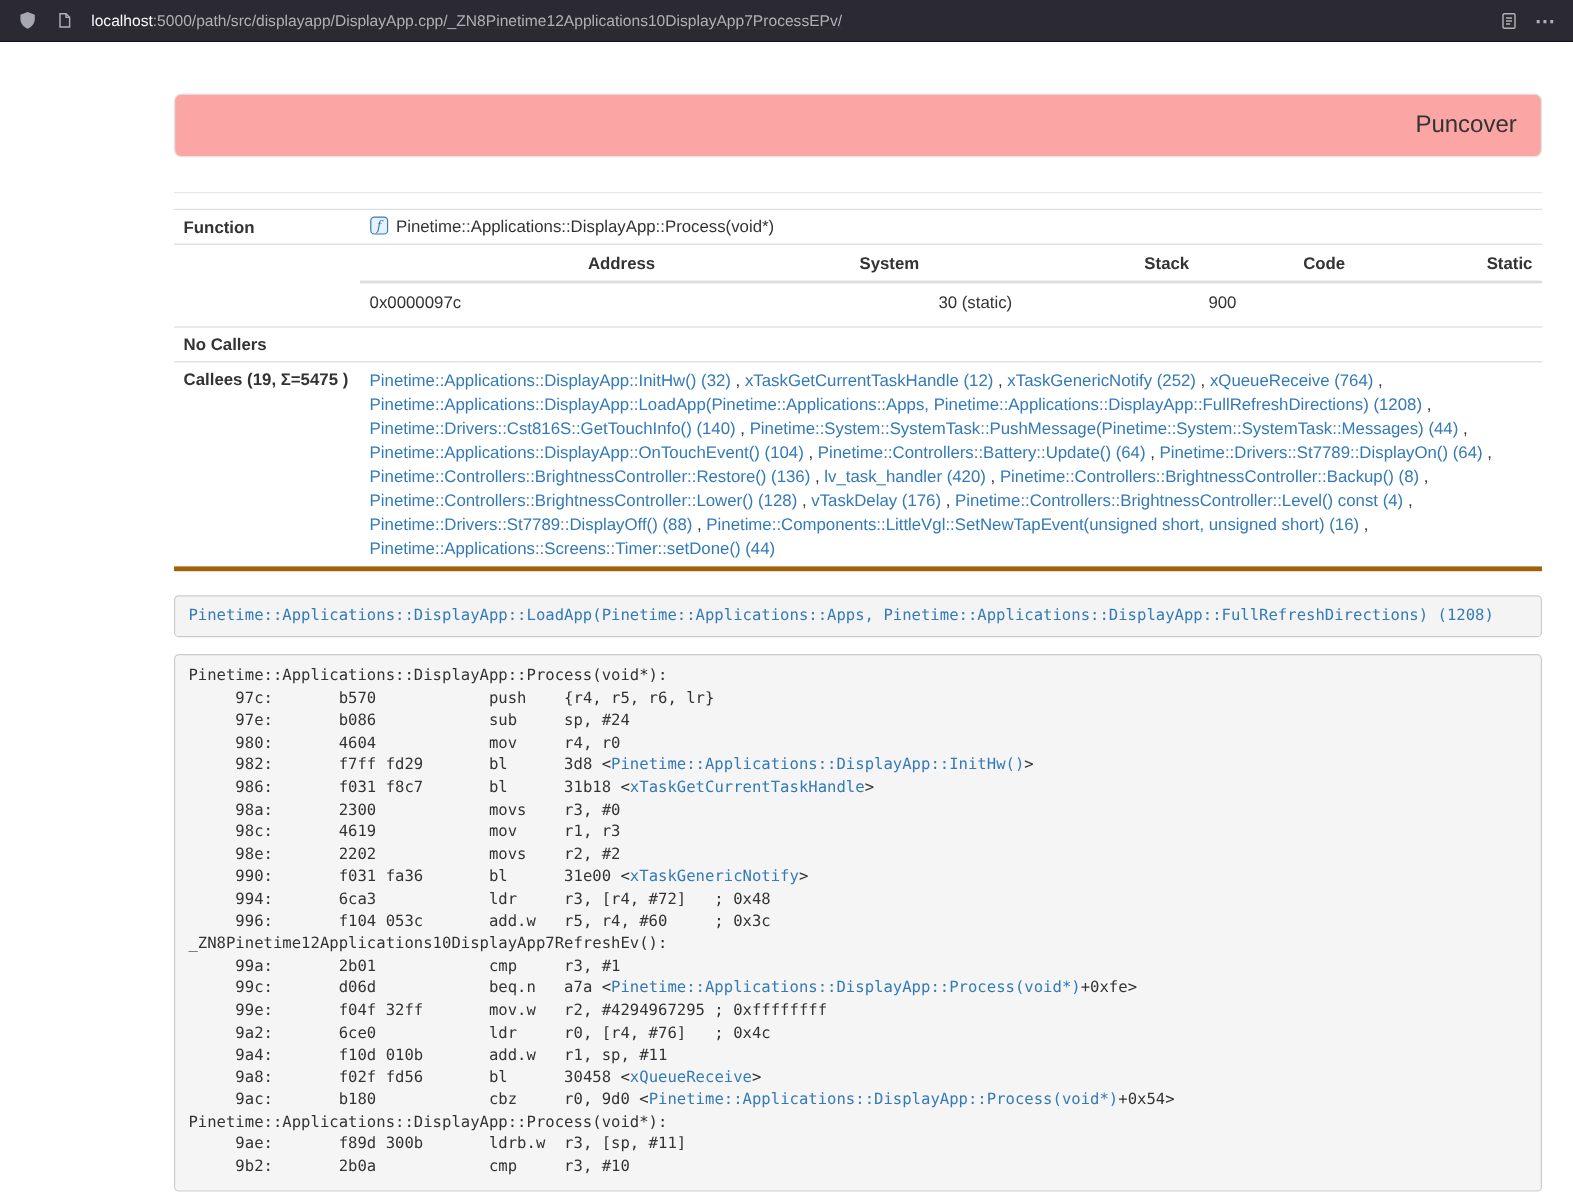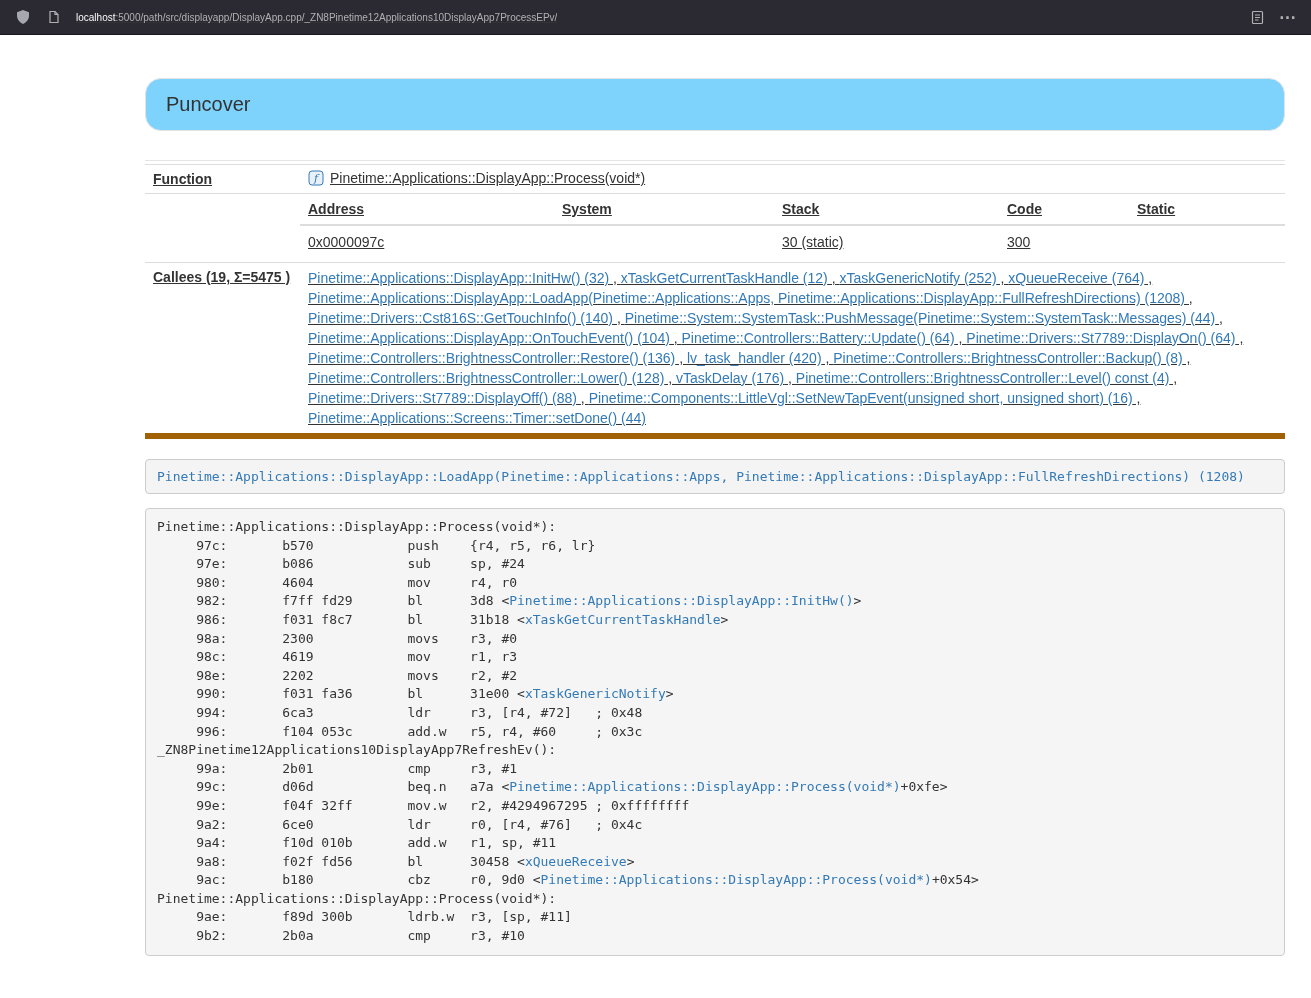--- a/index.html
+++ b/index.html
@@ -12,59 +12,59 @@
   }
   a { color: #337ab7; text-decoration: none; cursor: pointer; }
 
   
   .browser-bar {
     height: 35px; background: #2b2a33; border-bottom: 1px solid #17161d;
     display: flex; align-items: center; padding: 0 12px; gap: 9px;
   }
   .bicon { display: inline-flex; align-items: center; justify-content: center;
            width: 22px; height: 22px; border-radius: 3px; flex: 0 0 auto; }
-  .url { font-size: 10px; white-space: nowrap; overflow: hidden; margin-left: 2px; text-decoration: underline; }
+  .url { font-size: 13px; white-space: nowrap; overflow: hidden; margin-left: 2px; text-decoration: underline; }
   .url .host { color: #f9f9fa; }
   .url .rest { color: #b1b1b3; }
   .spacer { flex: 1 1 auto; }
   .more { color: #b1b1b3; font-size: 17px; letter-spacing: 1px; font-weight: bold; }
 
   
   .container { width: 1140px; margin-left: 145px; }
 
   .jumbotron {
-    margin-top: 43px; background: #7dd3fc; border: 1px solid #e3e3e3;
-    border-radius: 16px; padding: 14px 20px;
+    margin-top: 43px; background: #fca5a5; border: 1px solid #e3e3e3;
+    border-radius: 6px; padding: 14px 20px; text-align: right;
   }
   .jumbotron .title { font-size: 20px; font-weight: 400; color: #333; }
 
   hr.divider { border: 0; border-top: 1px solid #e5e5e5; margin: 29px 0 0 0; }
 
   .breadcrumb { margin-top: 20px; font-size: 15px; font-weight: bold; }
   .breadcrumb .sep { color: #888; padding: 0 3px; font-weight: normal; }
   .breadcrumb .line-no { color: #333; }
 
   table.symbol-table {
-    width: 100%; border-collapse: collapse; margin-top: 3px;
-    border-bottom: 6px solid #a16207; font-size: 14px; text-decoration: underline;
+    width: 100%; border-collapse: collapse; margin-top: 13px;
+    border-bottom: 4px solid #a16207; font-size: 14px;
   }
   table.symbol-table > tbody > tr { border-top: 1px solid #ddd; }
   th.rowhead {
     width: 155px; text-align: left; vertical-align: top;
     font-weight: bold; padding: 6px 8px; color: #333;
   }
   table.symbol-table > tbody > tr > td { vertical-align: top; padding: 5px 8px; }
   table.symbol-table > tbody > tr > td.subcell { padding: 0; }
 
   .func-line { display: flex; align-items: center; gap: 6px; }
   .ficon { display: inline-flex; flex: 0 0 auto; }
 
   table.detail-table { width: 100%; border-collapse: collapse; font-size: 14px; }
   table.detail-table th {
-    font-weight: bold; text-align: left; padding: 7px 8px;
+    font-weight: bold; text-align: right; padding: 7px 8px;
     border-bottom: 2px solid #ddd; color: #333;
   }
   table.detail-table th.c0 { width: 254px; }
   table.detail-table th.c1 { width: 220px; }
   table.detail-table th.c2 { width: 225px; }
   table.detail-table th.c3 { width: 130px; }
   table.detail-table td { padding: 8px 8px 12px 8px; }
 
   .callees { line-height: 20px; }
   .callees .sep { color: #333; }
@@ -145,26 +145,30 @@
                 <th class="c2">Stack</th>
                 <th class="c3">Code</th>
                 <th class="c4">Static</th>
               </tr>
             </thead>
             <tbody>
               <tr>
                 <td>0x0000097c</td>
                 <td></td>
                 <td>30 (static)</td>
-                <td>300</td>
+                <td>900</td>
                 <td></td>
               </tr>
             </tbody>
           </table>
         </td>
+      </tr>
+      <tr>
+        <th class="rowhead">No Callers</th>
+        <td></td>
       </tr>
       <tr>
         <th class="rowhead">Callees (19, Σ=5475 )</th>
         <td>
           <div class="callees" id="callees"><a>Pinetime::Applications::DisplayApp::InitHw() (32)</a><span class="sep"> , </span><a>xTaskGetCurrentTaskHandle (12)</a><span class="sep"> , </span><a>xTaskGenericNotify (252)</a><span class="sep"> , </span><a>xQueueReceive (764)</a><span class="sep"> , </span><a>Pinetime::Applications::DisplayApp::LoadApp(Pinetime::Applications::Apps, Pinetime::Applications::DisplayApp::FullRefreshDirections) (1208)</a><span class="sep"> , </span><a>Pinetime::Drivers::Cst816S::GetTouchInfo() (140)</a><span class="sep"> , </span><a>Pinetime::System::SystemTask::PushMessage(Pinetime::System::SystemTask::Messages) (44)</a><span class="sep"> , </span><a>Pinetime::Applications::DisplayApp::OnTouchEvent() (104)</a><span class="sep"> , </span><a>Pinetime::Controllers::Battery::Update() (64)</a><span class="sep"> , </span><a>Pinetime::Drivers::St7789::DisplayOn() (64)</a><span class="sep"> , </span><a>Pinetime::Controllers::BrightnessController::Restore() (136)</a><span class="sep"> , </span><a>lv_task_handler (420)</a><span class="sep"> , </span><a>Pinetime::Controllers::BrightnessController::Backup() (8)</a><span class="sep"> , </span><a>Pinetime::Controllers::BrightnessController::Lower() (128)</a><span class="sep"> , </span><a>vTaskDelay (176)</a><span class="sep"> , </span><a>Pinetime::Controllers::BrightnessController::Level() const (4)</a><span class="sep"> , </span><a>Pinetime::Drivers::St7789::DisplayOff() (88)</a><span class="sep"> , </span><a>Pinetime::Components::LittleVgl::SetNewTapEvent(unsigned short, unsigned short) (16)</a><span class="sep"> , </span><a>Pinetime::Applications::Screens::Timer::setDone() (44)</a></div>
         </td>
       </tr>
     </tbody>
   </table>
 

